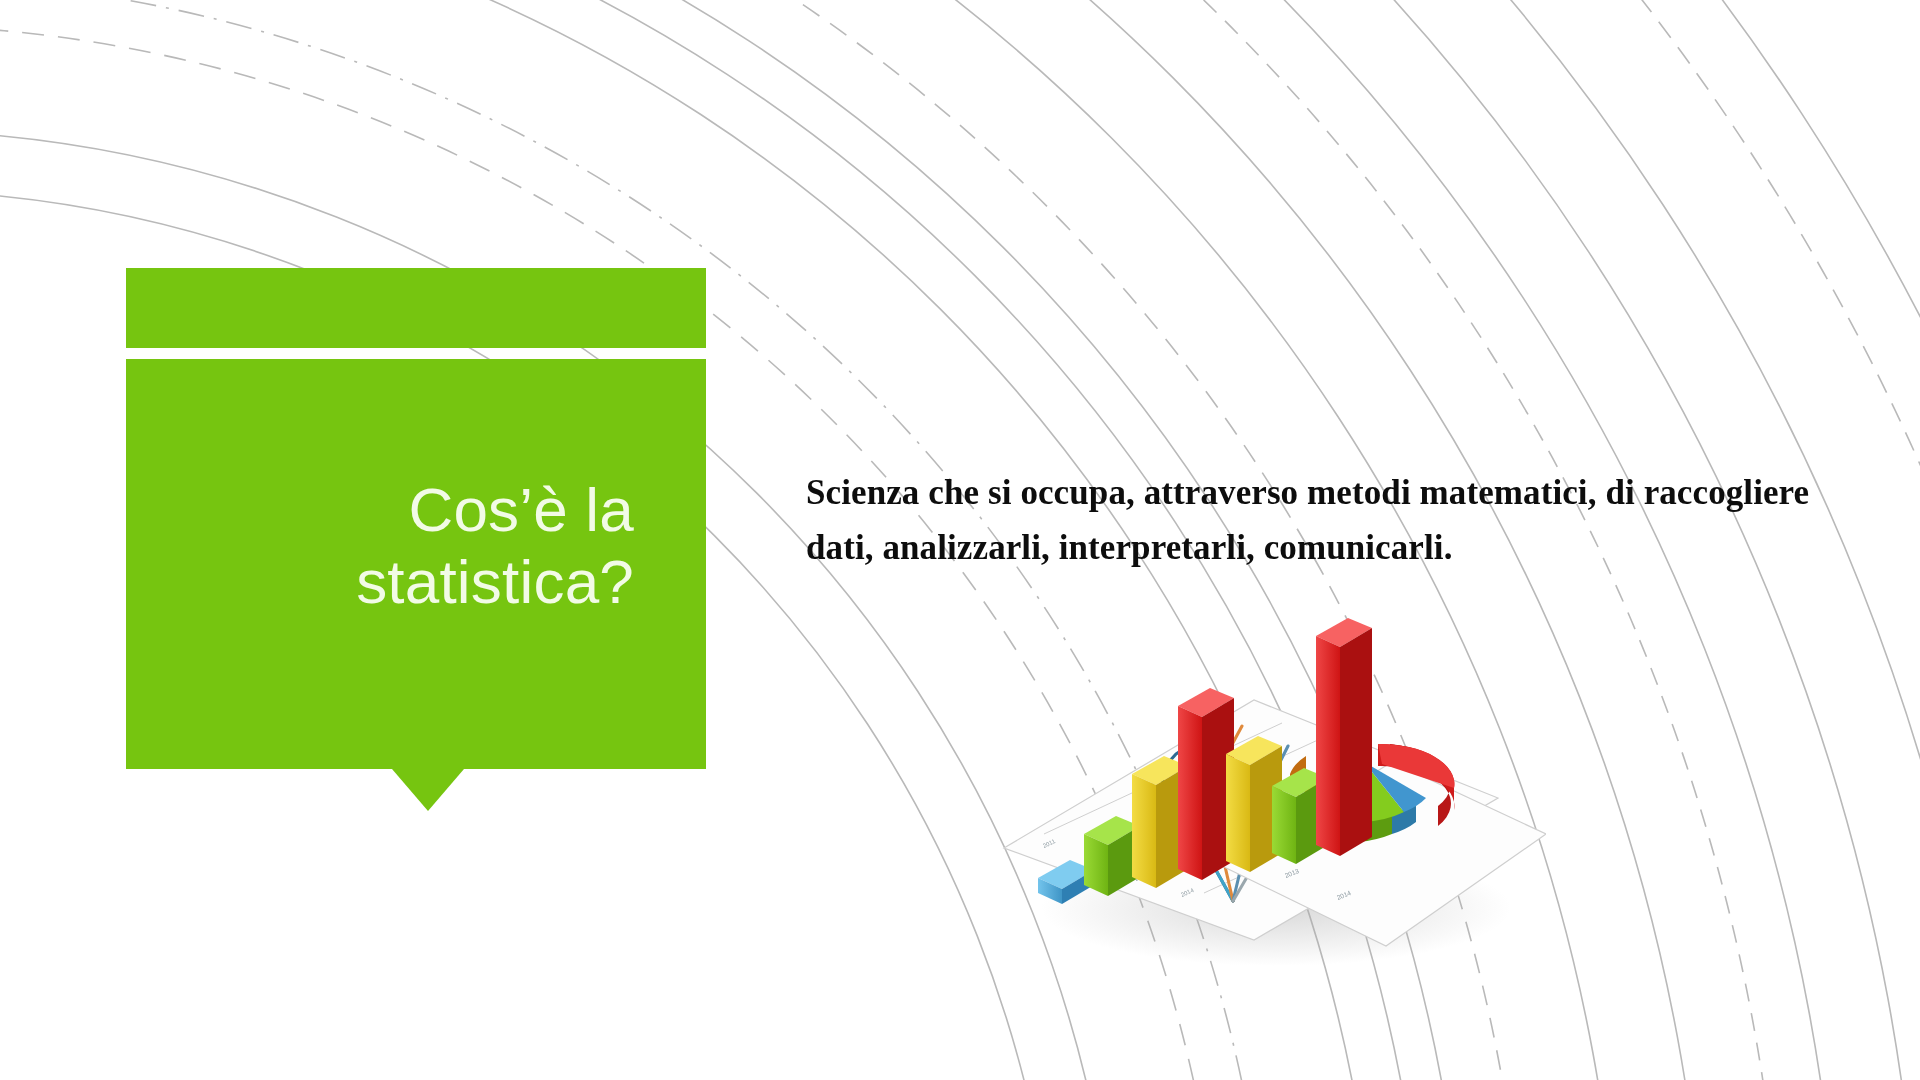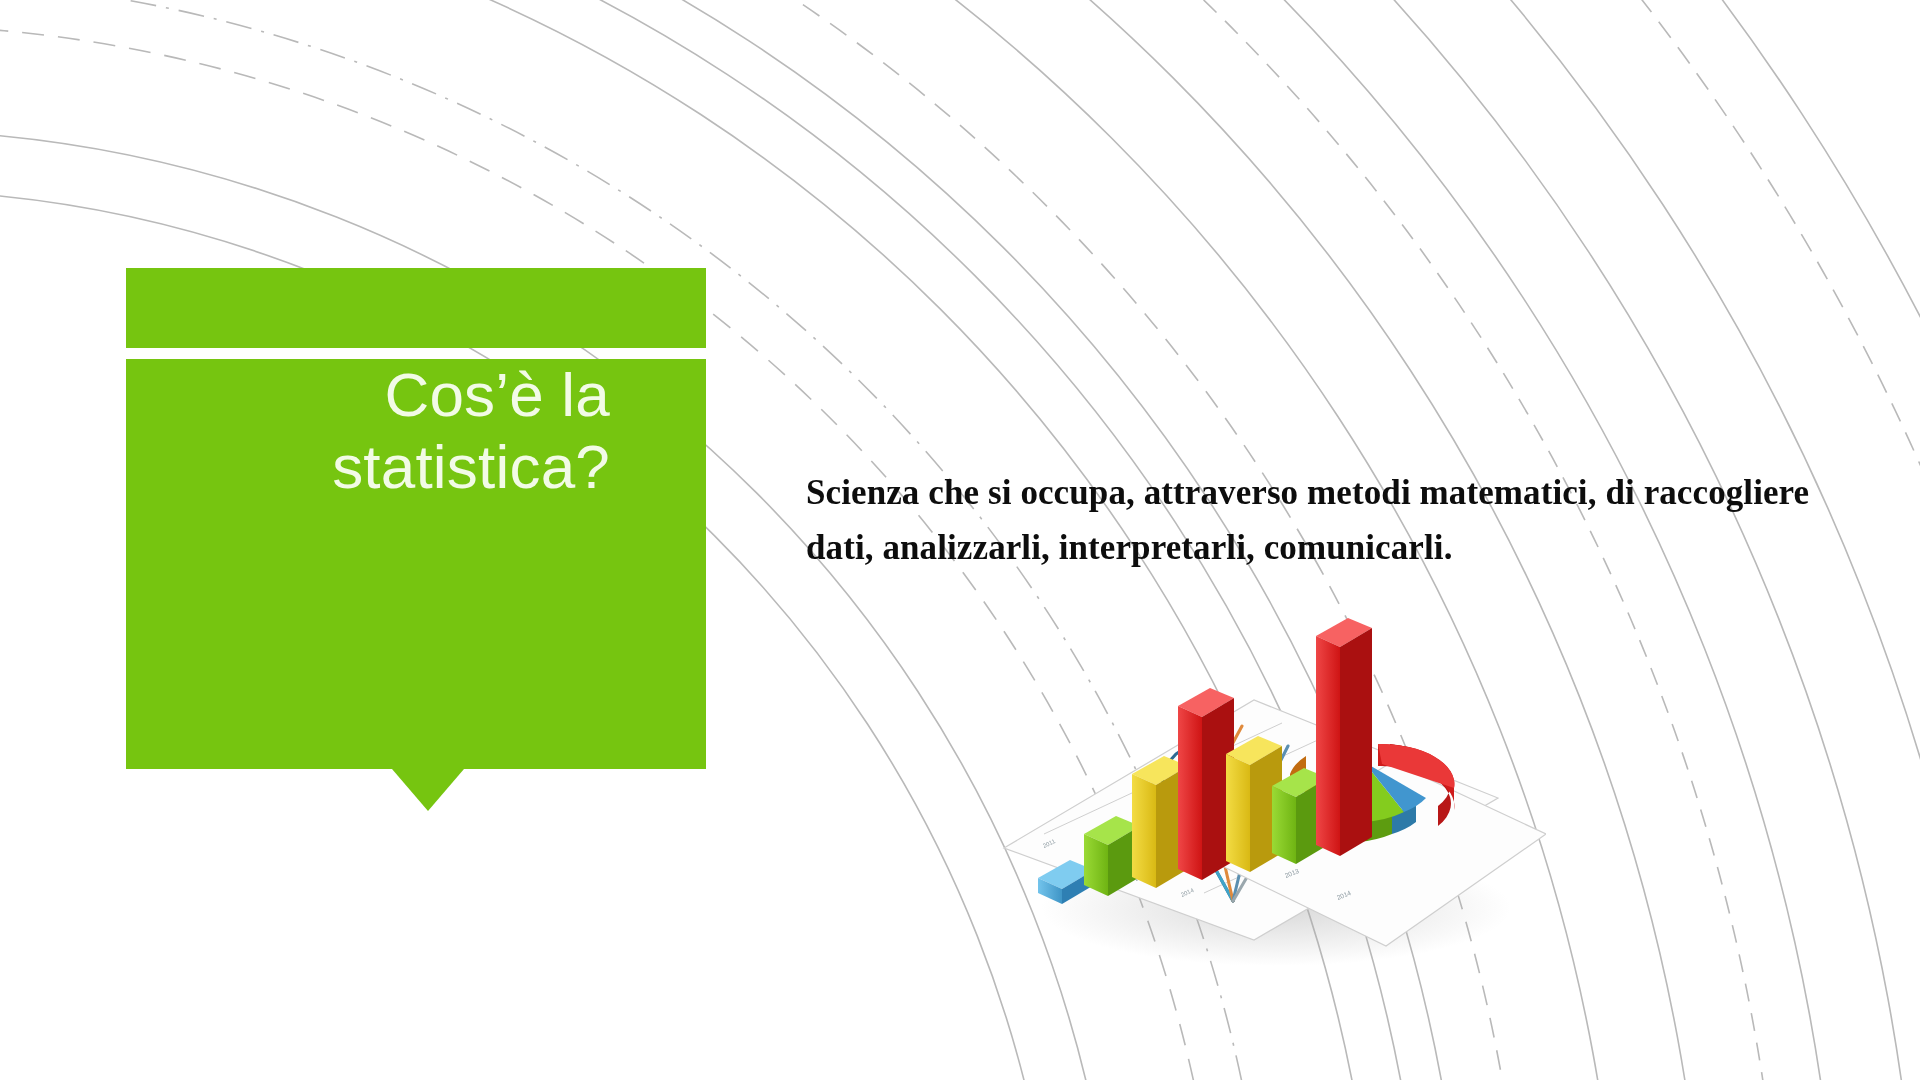--- a/index.html
+++ b/index.html
@@ -44,24 +44,24 @@
     height: 11px;
     background: transparent;
   }
   .title-body {
     position: relative;
     width: 100%;
     height: 410px;
     background: var(--accent);
     display: flex;
     flex-direction: column;
-    justify-content: flex-start;
+    justify-content: center;
     align-items: flex-end;
     box-sizing: border-box;
-    padding: 0 96px 36px 40px;
+    padding: 0 72px 36px 40px;
   }
   .title-text {
     color: #f2fbe6;
     font-family: "Liberation Sans", sans-serif;
     font-size: 62px;
     font-weight: 400;
     line-height: 1.16;
     text-align: right;
     letter-spacing: 0.2px;
     white-space: pre-line;

